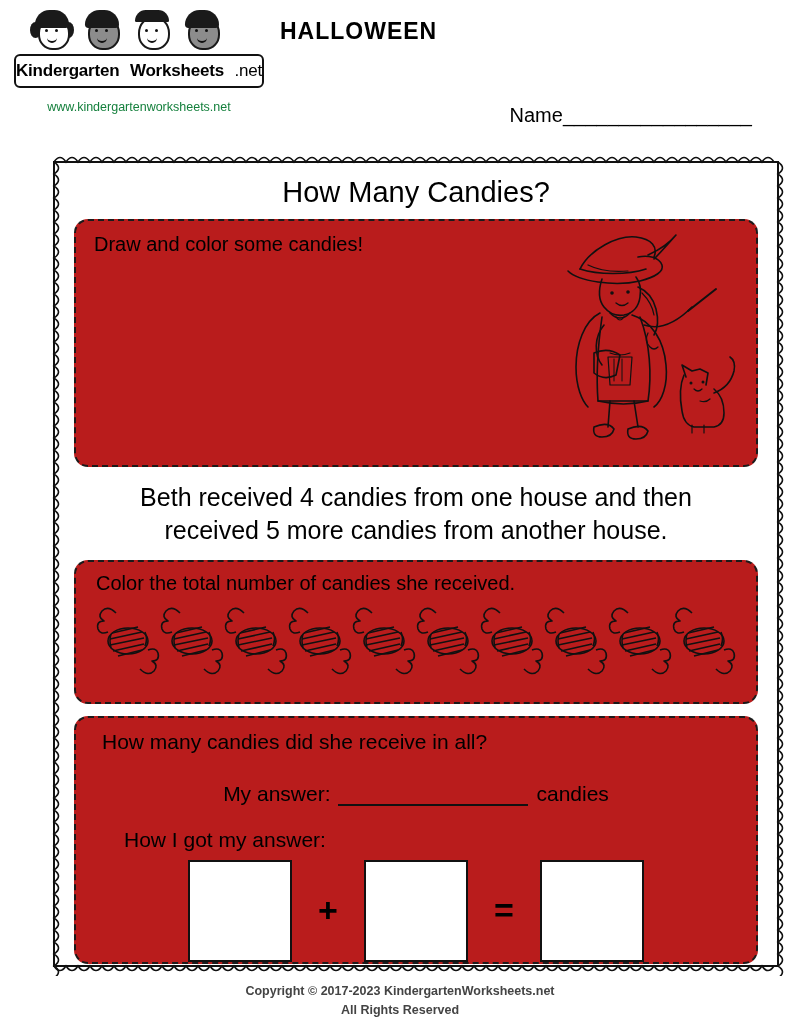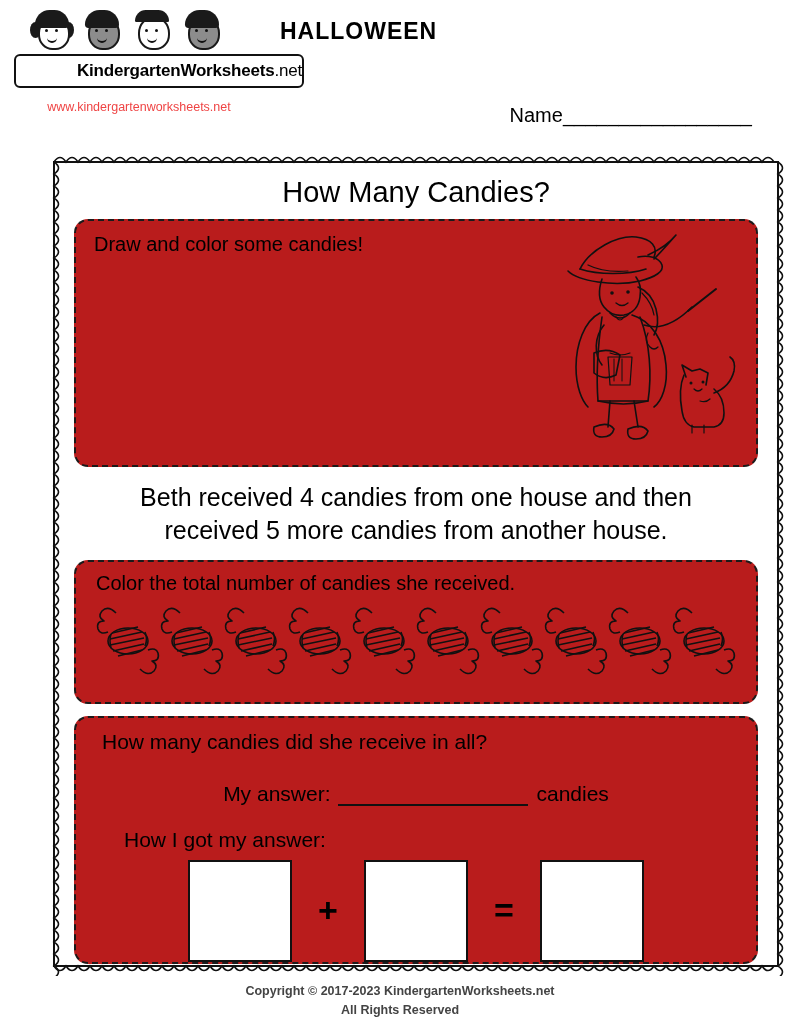--- a/index.html
+++ b/index.html
@@ -97,33 +97,32 @@
 
   .logo-bar {
     margin: 0 auto;
     width: 246px;
     height: 30px;
     border: 2px solid #111;
     border-radius: 6px;
     background: #fff;
     display: flex;
     align-items: center;
-    justify-content: flex-end;
+    justify-content: space-between;
     font-size: 17px;
     font-weight: bold;
     letter-spacing: -0.2px;
     position: relative;
     z-index: 3;
-    padding-left: 40px;
   }
   .logo-bar .light { font-weight: normal; }
   .logo-url {
     margin-top: 12px;
     font-size: 12.5px;
-    color: #ef4444;
+    color: #15803d;
     font-family: "Liberation Sans", sans-serif;
   }
 
   .title-block {
     position: absolute;
     left: 280px;
     top: 18px;
     width: 500px;
     text-align: left;
   }

